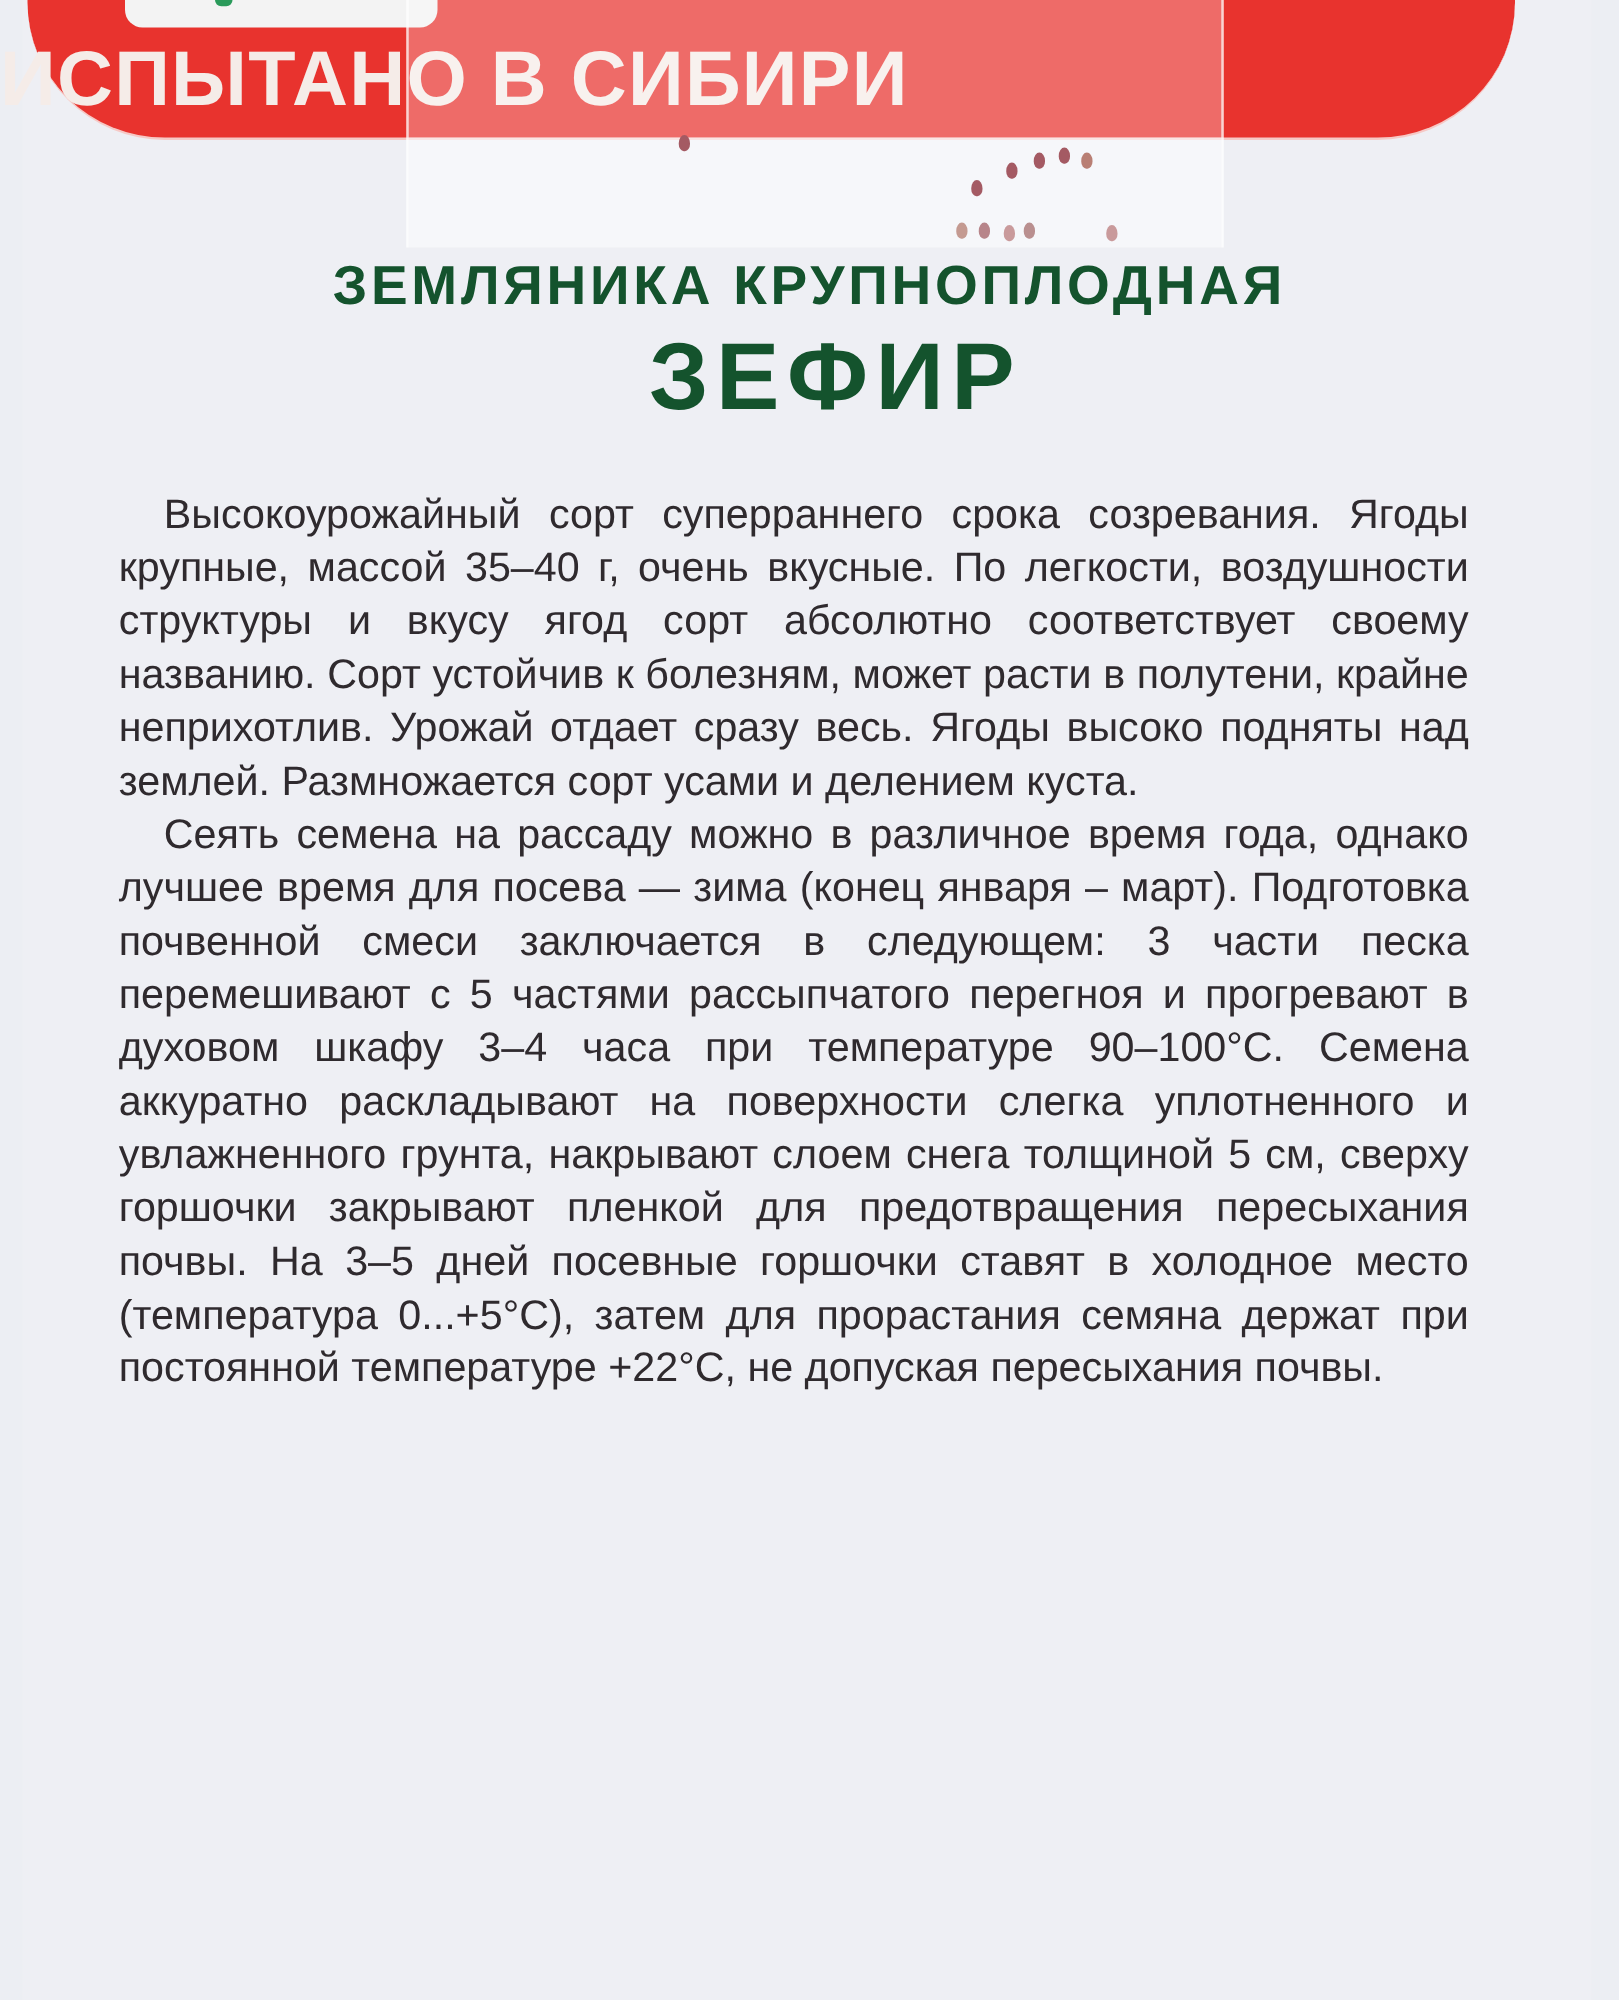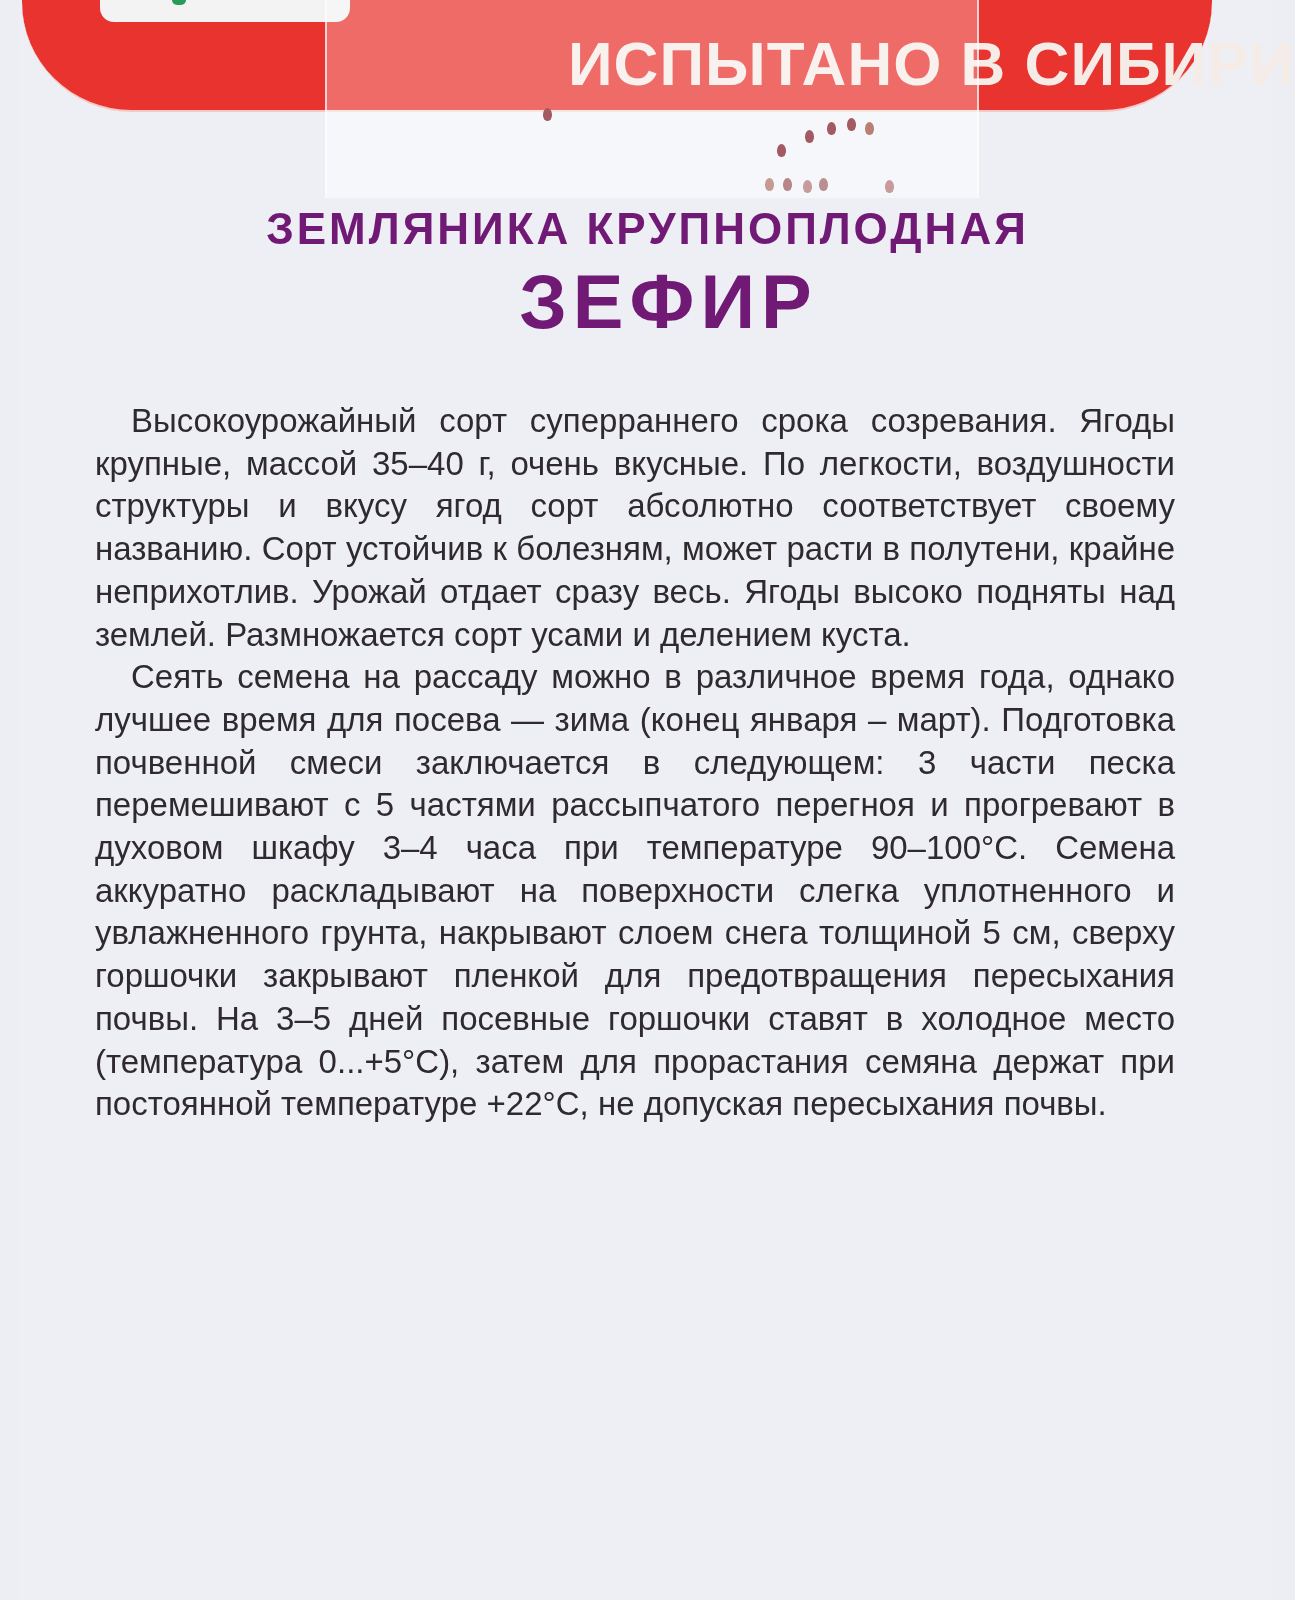--- a/index.html
+++ b/index.html
@@ -22,43 +22,43 @@
   .logo-box {
     position:absolute; left:80px; top:0; width:250px; height:22px;
     background:#f3f3f3; border-radius:0 0 14px 14px;
   }
   .logo-leaf {
     position:absolute; left:72px; top:0; width:14px; height:5px;
     background:#2a9a5a; border-radius:0 0 7px 7px;
   }
   .banner-title {
     position:absolute; left:0; width:1295px; top:28px;
-    text-align:right; color:#f5ece8;
+    text-align:left; color:#f5ece8;
     font-size:62px; font-weight:bold; letter-spacing:1px;
   }
   .packet {
     position:absolute; left:325px; top:0; width:650px; height:198px;
     background:rgba(255,255,255,0.28);
     border-left:2px solid rgba(255,255,255,0.7);
     border-right:2px solid rgba(255,255,255,0.7);
   }
   .packet-lower {
     position:absolute; left:0; top:110px; width:100%; height:88px;
     background:rgba(255,255,255,0.35);
   }
   .seed {
     position:absolute; width:9px; height:13px; border-radius:50% 50% 45% 45%;
     background:#a45a63;
   }
-  .headings { position:absolute; left:0; top:205px; width:1295px; text-align:center; color:#701a75; }
+  .headings { position:absolute; left:0; top:205px; width:1295px; text-align:center; color:#14532d; }
   .h1 { font-size:44px; font-weight:bold; letter-spacing:3px; line-height:48px; }
   .h2 { font-size:44px; font-weight:bold; letter-spacing:3px; line-height:48px; }
   .h3 { font-size:76px; font-weight:bold; letter-spacing:6px; line-height:90px; margin-top:4px;margin-left:42px; }
   .body {
-    position:absolute; left:95px; top:400px; width:1080px;
+    position:absolute; left:95px; top:390px; width:1080px;
     color:#2f2a2e; font-size:33px; line-height:42.7px;
     text-align:justify;
   }
   .body p { margin:0; text-indent:36px; }
   .body p.bold { font-weight:bold; }
 </style>
 </head>
 <body>
 
 <div class="card"></div>

